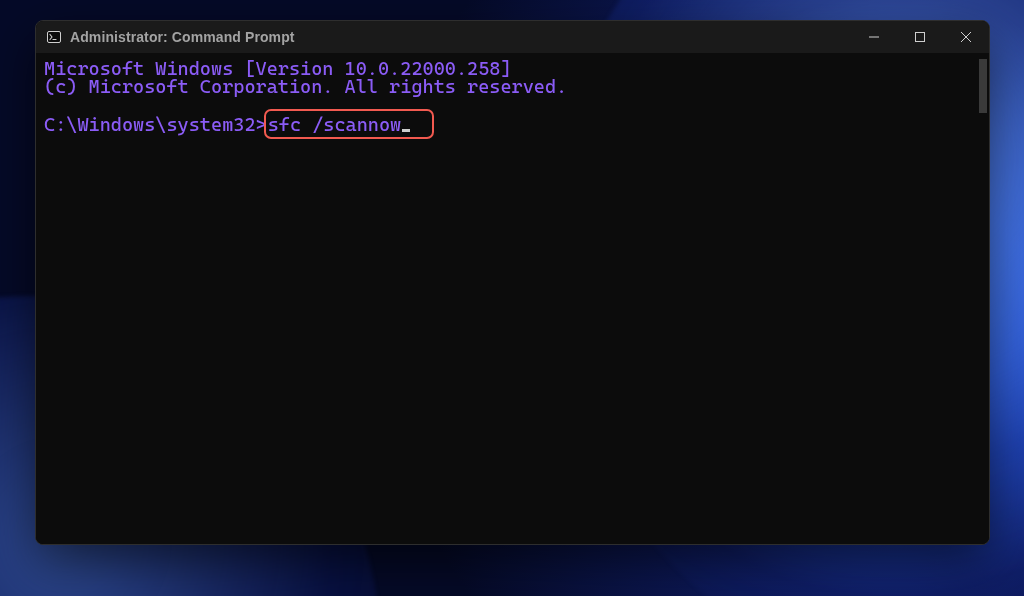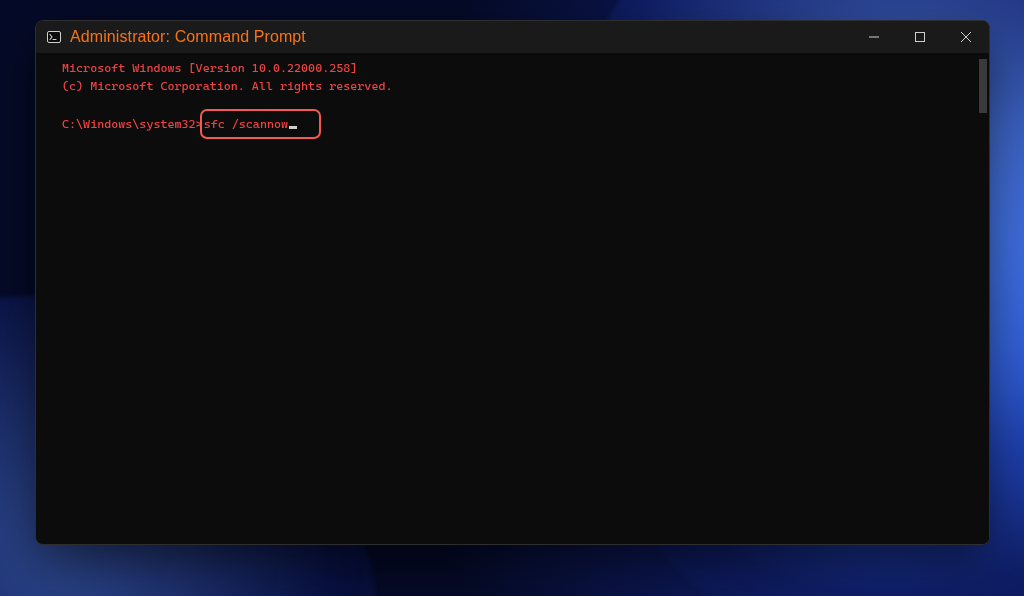--- a/index.html
+++ b/index.html
@@ -72,48 +72,48 @@
   }
   .titlebar .icon {
     width: 16px;
     height: 16px;
     margin: 0 8px 0 10px;
     display: inline-flex;
     align-items: center;
     justify-content: center;
   }
   .titlebar .title {
-    font-size: 16px;
+    font-size: 14px;
     letter-spacing: 0.1px;
-    color: #f97316;
+    color: #a3a3a3;
     flex: 0 0 auto;
+    font-weight: bold;
   }
   .titlebar .spacer { flex: 1 1 auto; }
   .winbtn {
     width: 46px;
     height: 32px;
     display: inline-flex;
     align-items: center;
     justify-content: center;
     color: #cfcfcf;
   }
   .winbtn svg { display: block; }
 
   .content {
     position: relative;
     flex: 1 1 auto;
     background: #0c0c0c;
-    color: #ef4444;
+    color: #8b5cf6;
     font-family: Consolas, "Cascadia Mono", "Courier New", monospace;
-    font-size: 12px;
+    font-size: 19px;
     line-height: 18px;
     padding: 6px 8px 8px 8px;
     white-space: pre;
     overflow: hidden;
-    margin-left: 18px;
   }
 
   .prompt-line {
     display: inline;
   }
   .highlight-box {
     display: inline-block;
     border: 2.5px solid #f25a50;
     border-radius: 7px;
     padding: 4px 22px 4px 2px;

